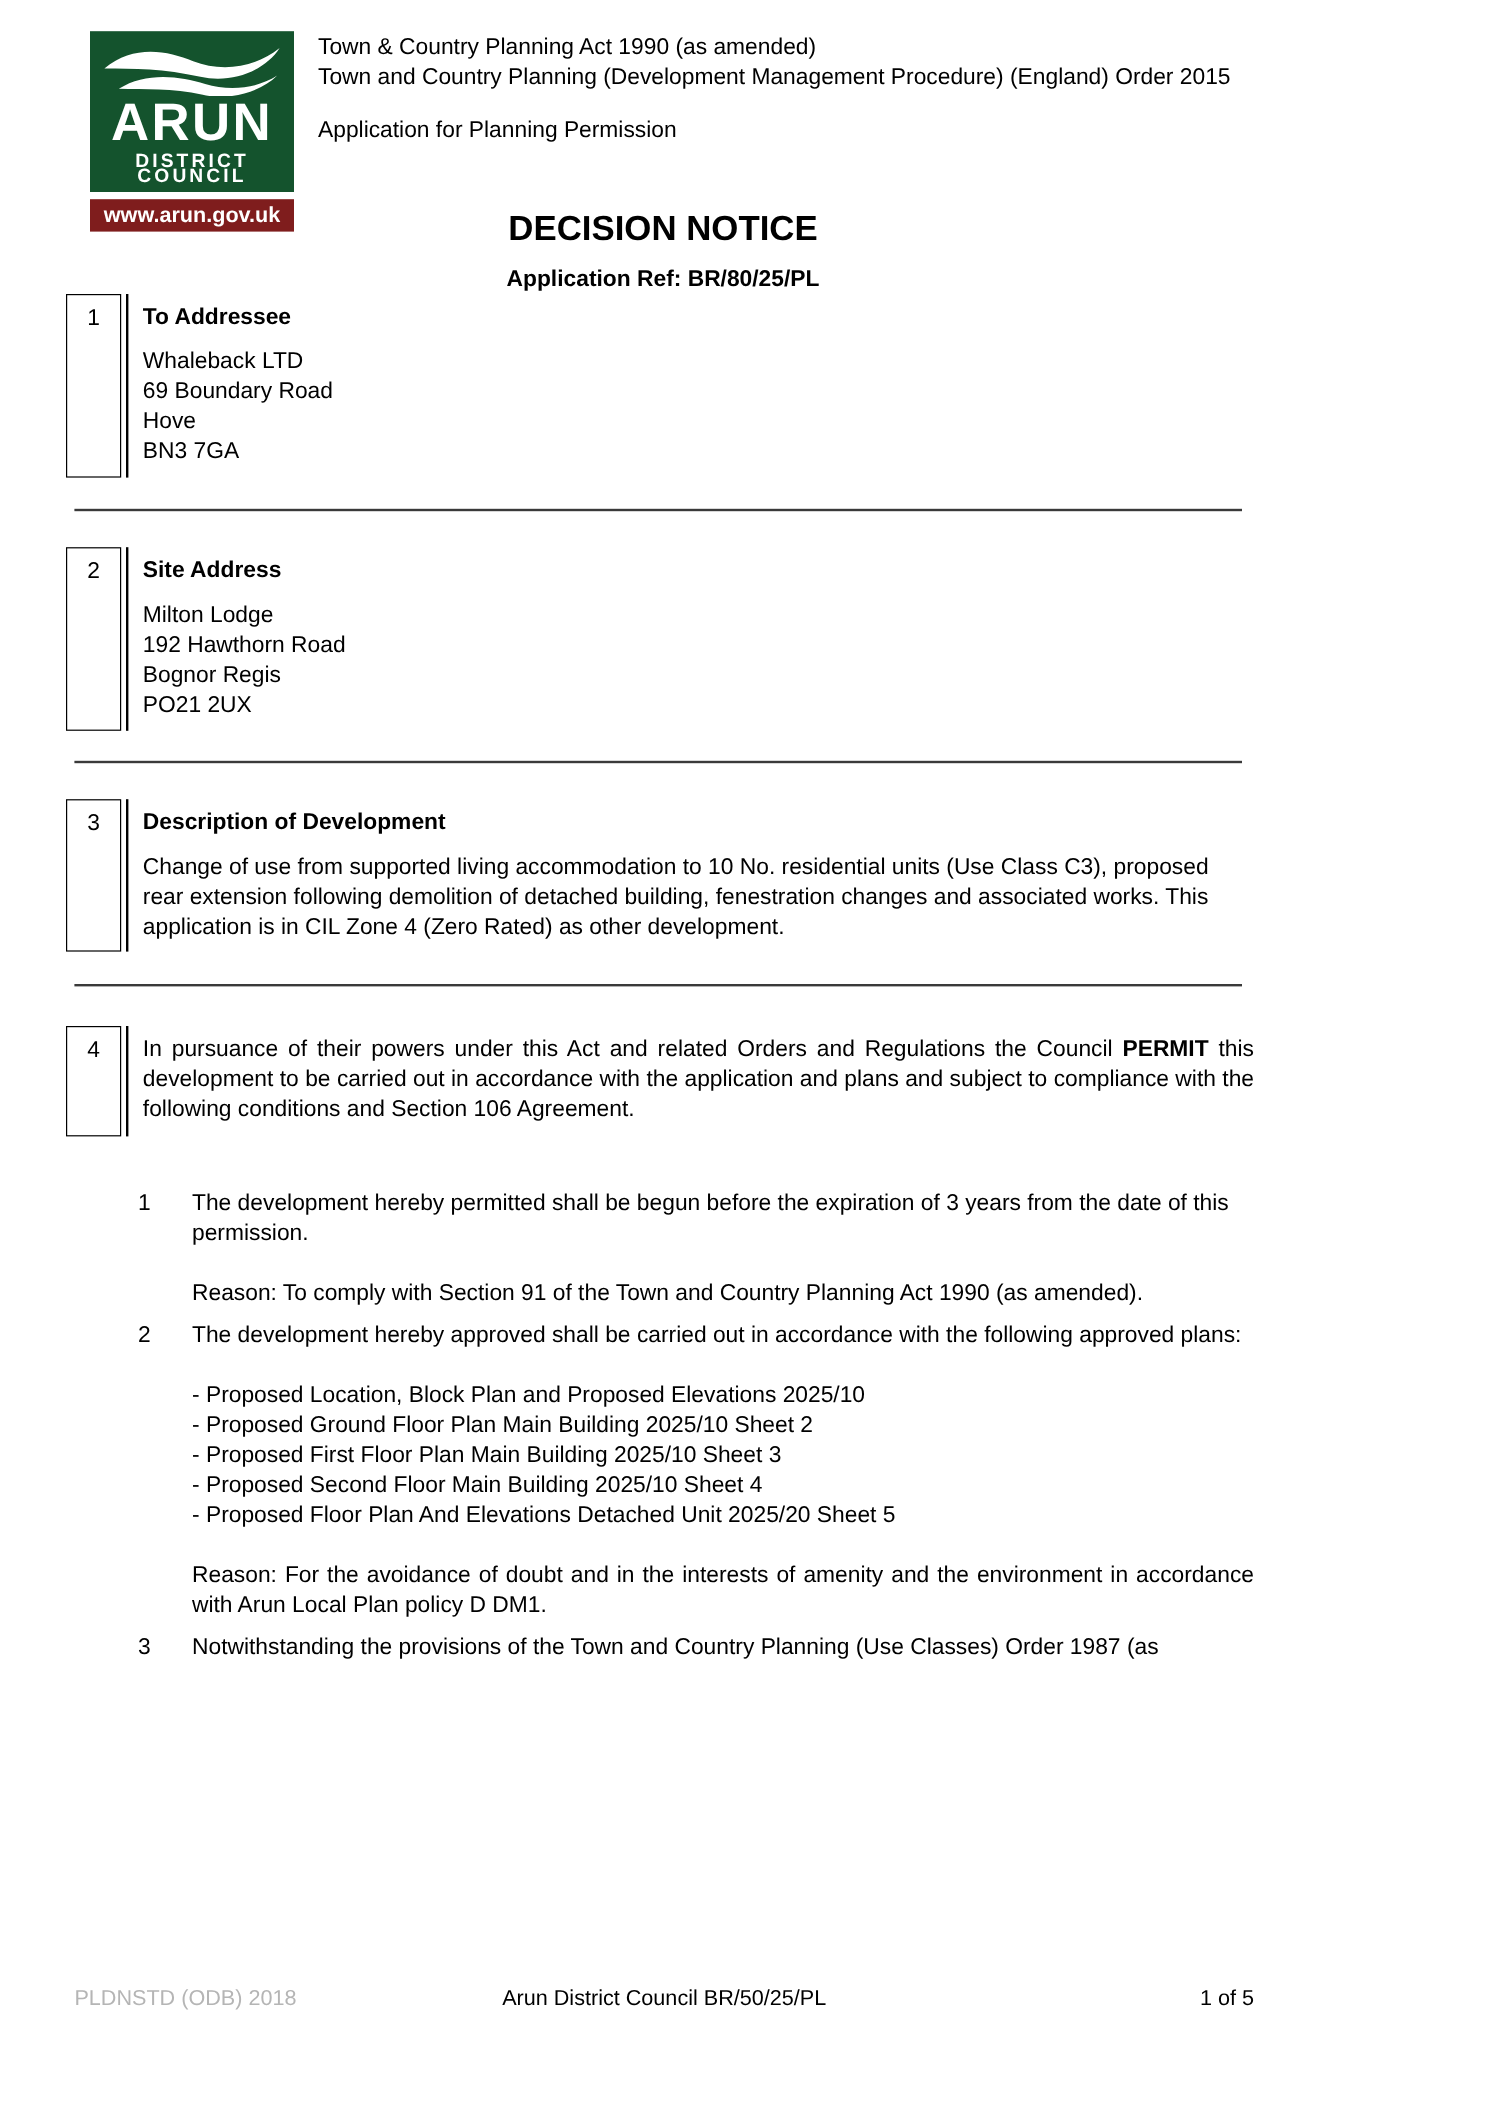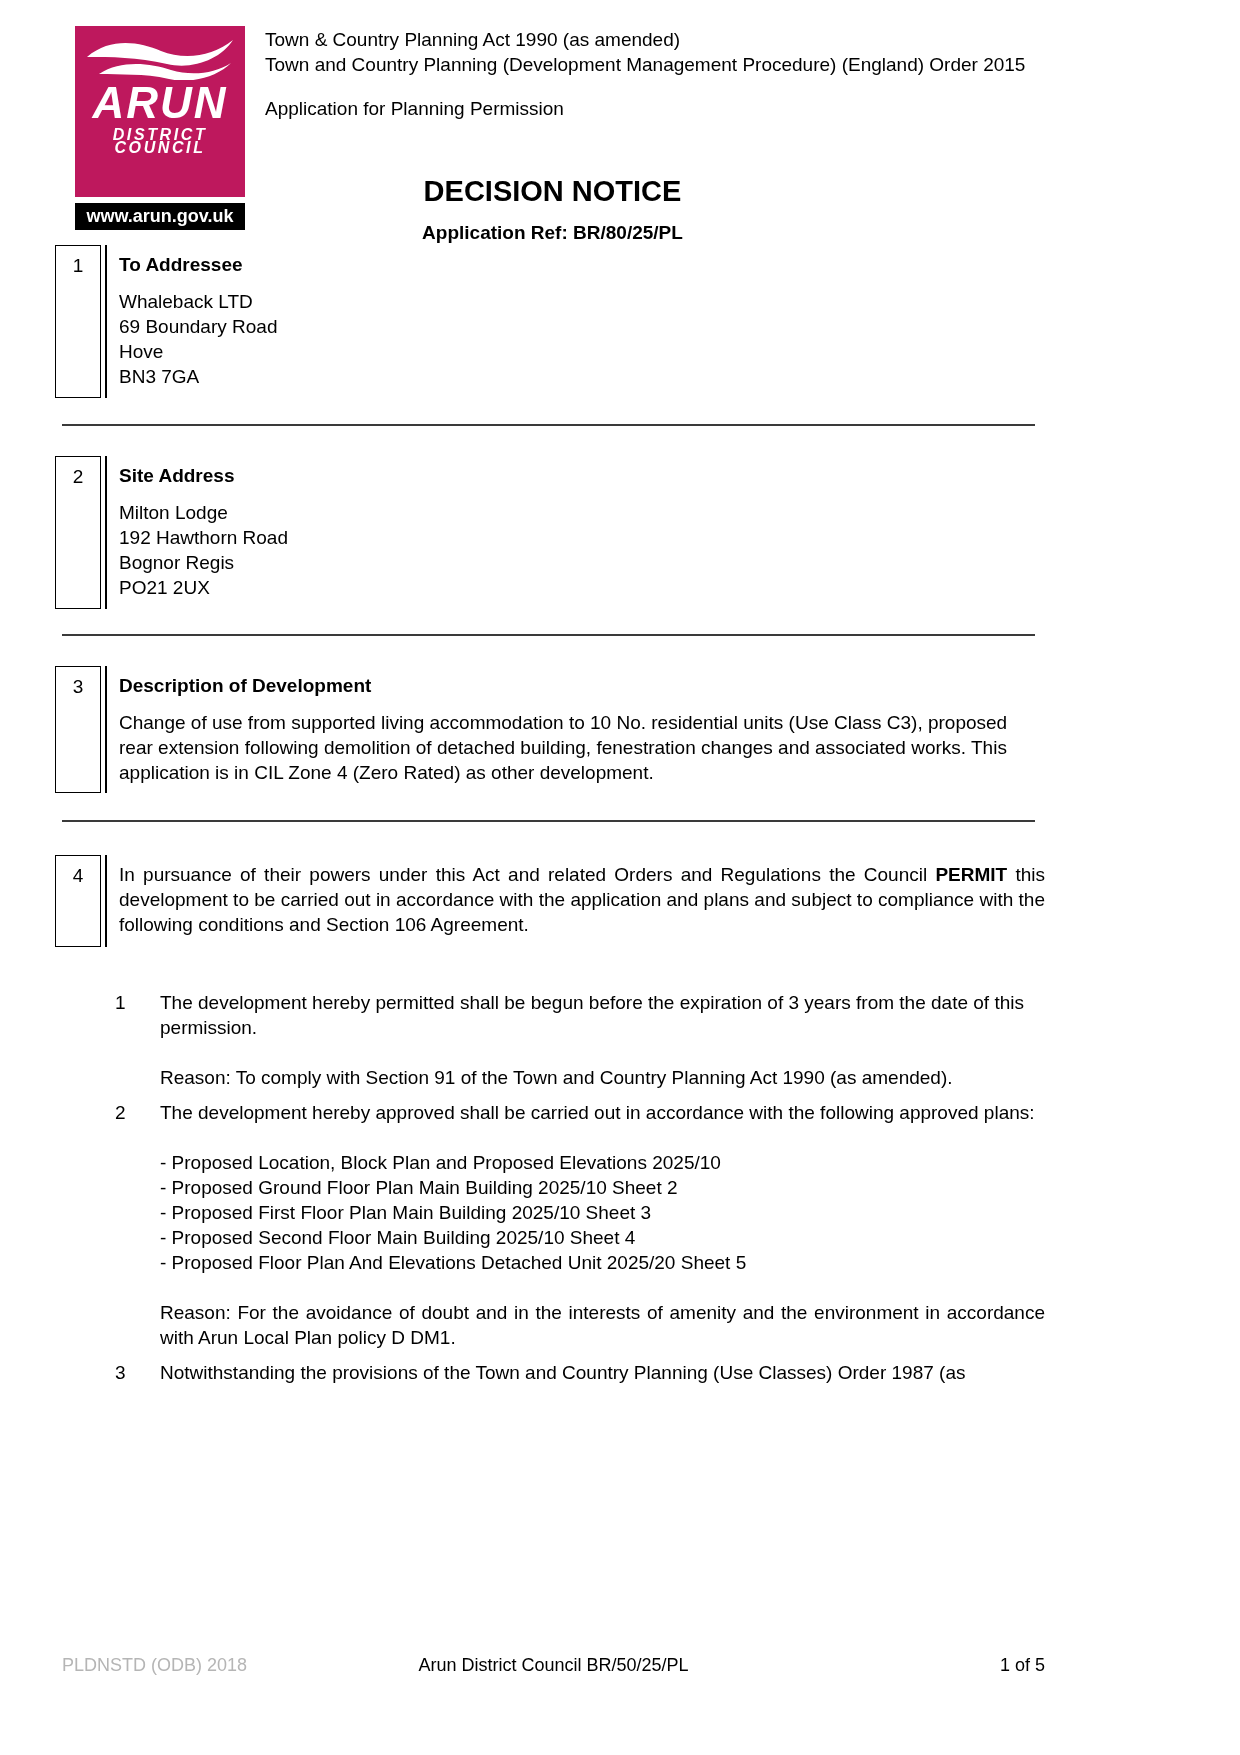--- a/index.html
+++ b/index.html
@@ -12,37 +12,36 @@
     font-family:"Liberation Sans", sans-serif;
     font-size:19px;
     line-height:25px;
     color:#000;
     overflow:hidden;
   }
 
   
   .logo-block { position:absolute; left:75px; top:26px; width:170px; }
   .logo-square {
-    background:#be185d;
-    height:171px;
+    background:#14532d;
+    height:134px;
     padding:4px 6px 0 6px;
     text-align:center;
-    font-style:italic;
   }
   .logo-birds { display:block; margin:0 auto; }
   .logo-acronym {
     color:#fff; font-weight:bold; font-size:44px; line-height:46px;
     letter-spacing:2px; text-align:center;
   }
   .logo-sub {
     color:#fff; font-size:16px; line-height:13px; font-weight:bold;
     letter-spacing:2.6px; text-align:center; margin-top:2px;
   }
   .logo-web {
-    margin-top:6px; background:#000000; color:#fff; font-weight:bold;
+    margin-top:6px; background:#7f1d1d; color:#fff; font-weight:bold;
     font-size:18px; line-height:20px; text-align:center; padding:3px 0 4px 0;
   }
 
   
   .header-text {
     position:absolute; left:265px; top:27px; width:778px; font-weight:normal;
   }
   .header-text .app-type { margin-top:19px; }
 
   .doc-title {

